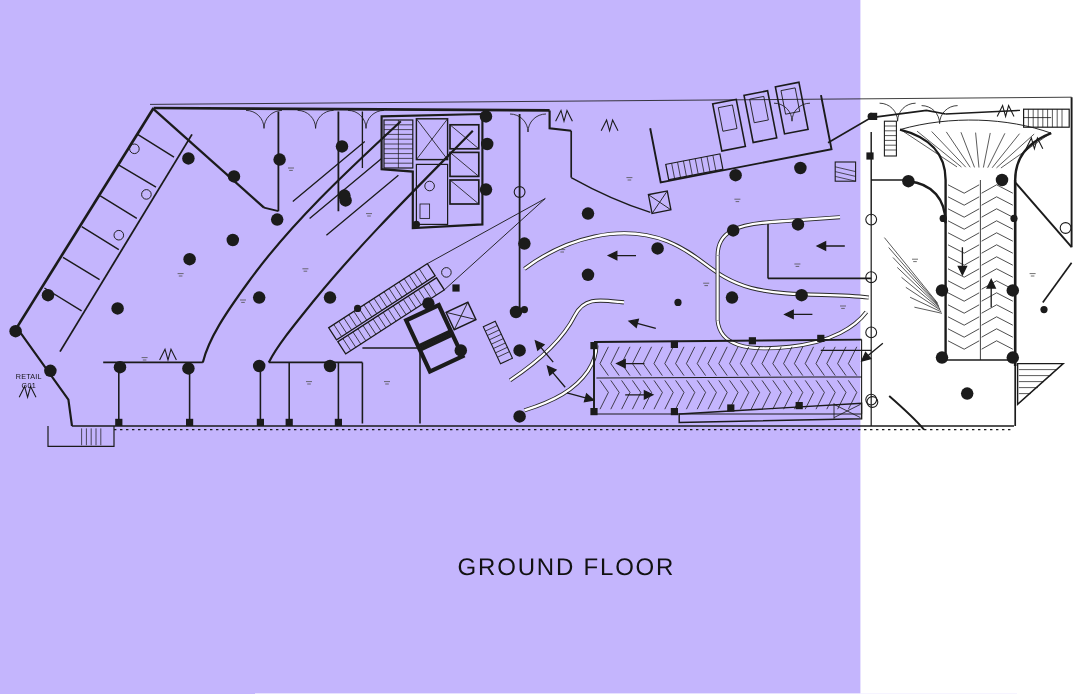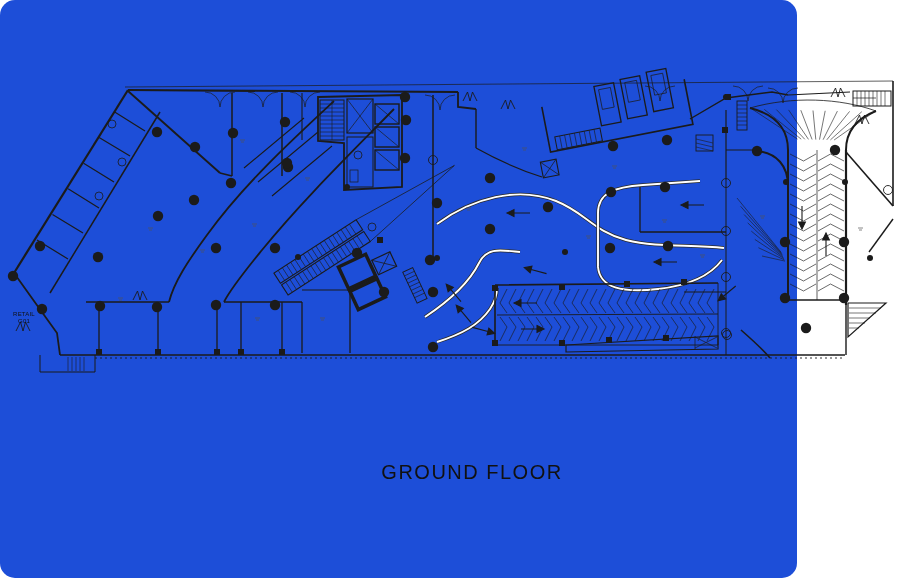--- a/index.html
+++ b/index.html
@@ -1,17 +1,17 @@
 <!DOCTYPE html>
 <html><head>
 <meta charset="utf-8">
 <style>
   html,body{margin:0;padding:0;background:#ffffff;width:897px;height:578px;overflow:hidden;
             font-family:"Liberation Sans",sans-serif;}
-  #stage{position:relative;width:797px;height:578px;background:#1d4ed8;border-radius:15px;}
+  #stage{position:relative;width:717px;height:578px;background:#c4b5fd;}
   svg{position:absolute;left:0;top:0;}
   .w{fill:none;stroke:#1b1b1b;stroke-linecap:butt;stroke-linejoin:miter;}
   .ro{fill:none;stroke:#2a2a2a;stroke-width:3.4;}
   .ri{fill:none;stroke:#ffffff;stroke-width:1.9;}
   .thin{fill:none;stroke:#1b1b1b;stroke-width:.7;}
   .hat{fill:none;stroke:#1b1b1b;stroke-width:.6;}
   text{fill:#111;}
   .title{font-size:20px;letter-spacing:1.5px;}
   .tiny{font-size:6px;letter-spacing:.2px;}
 </style>

